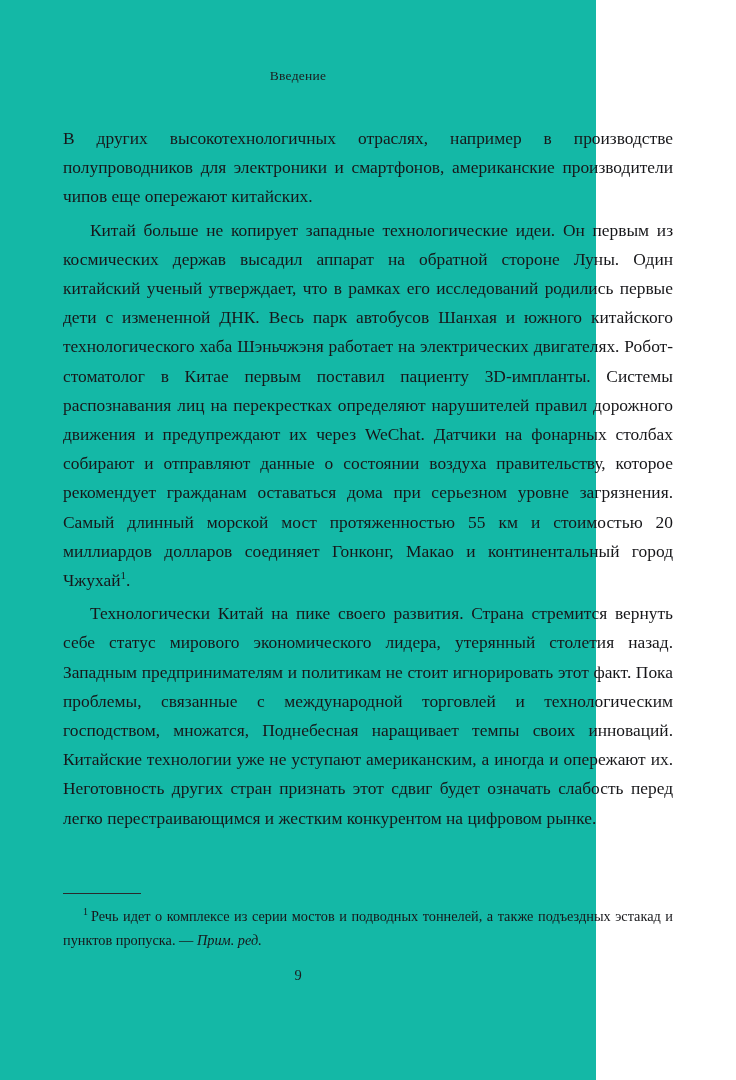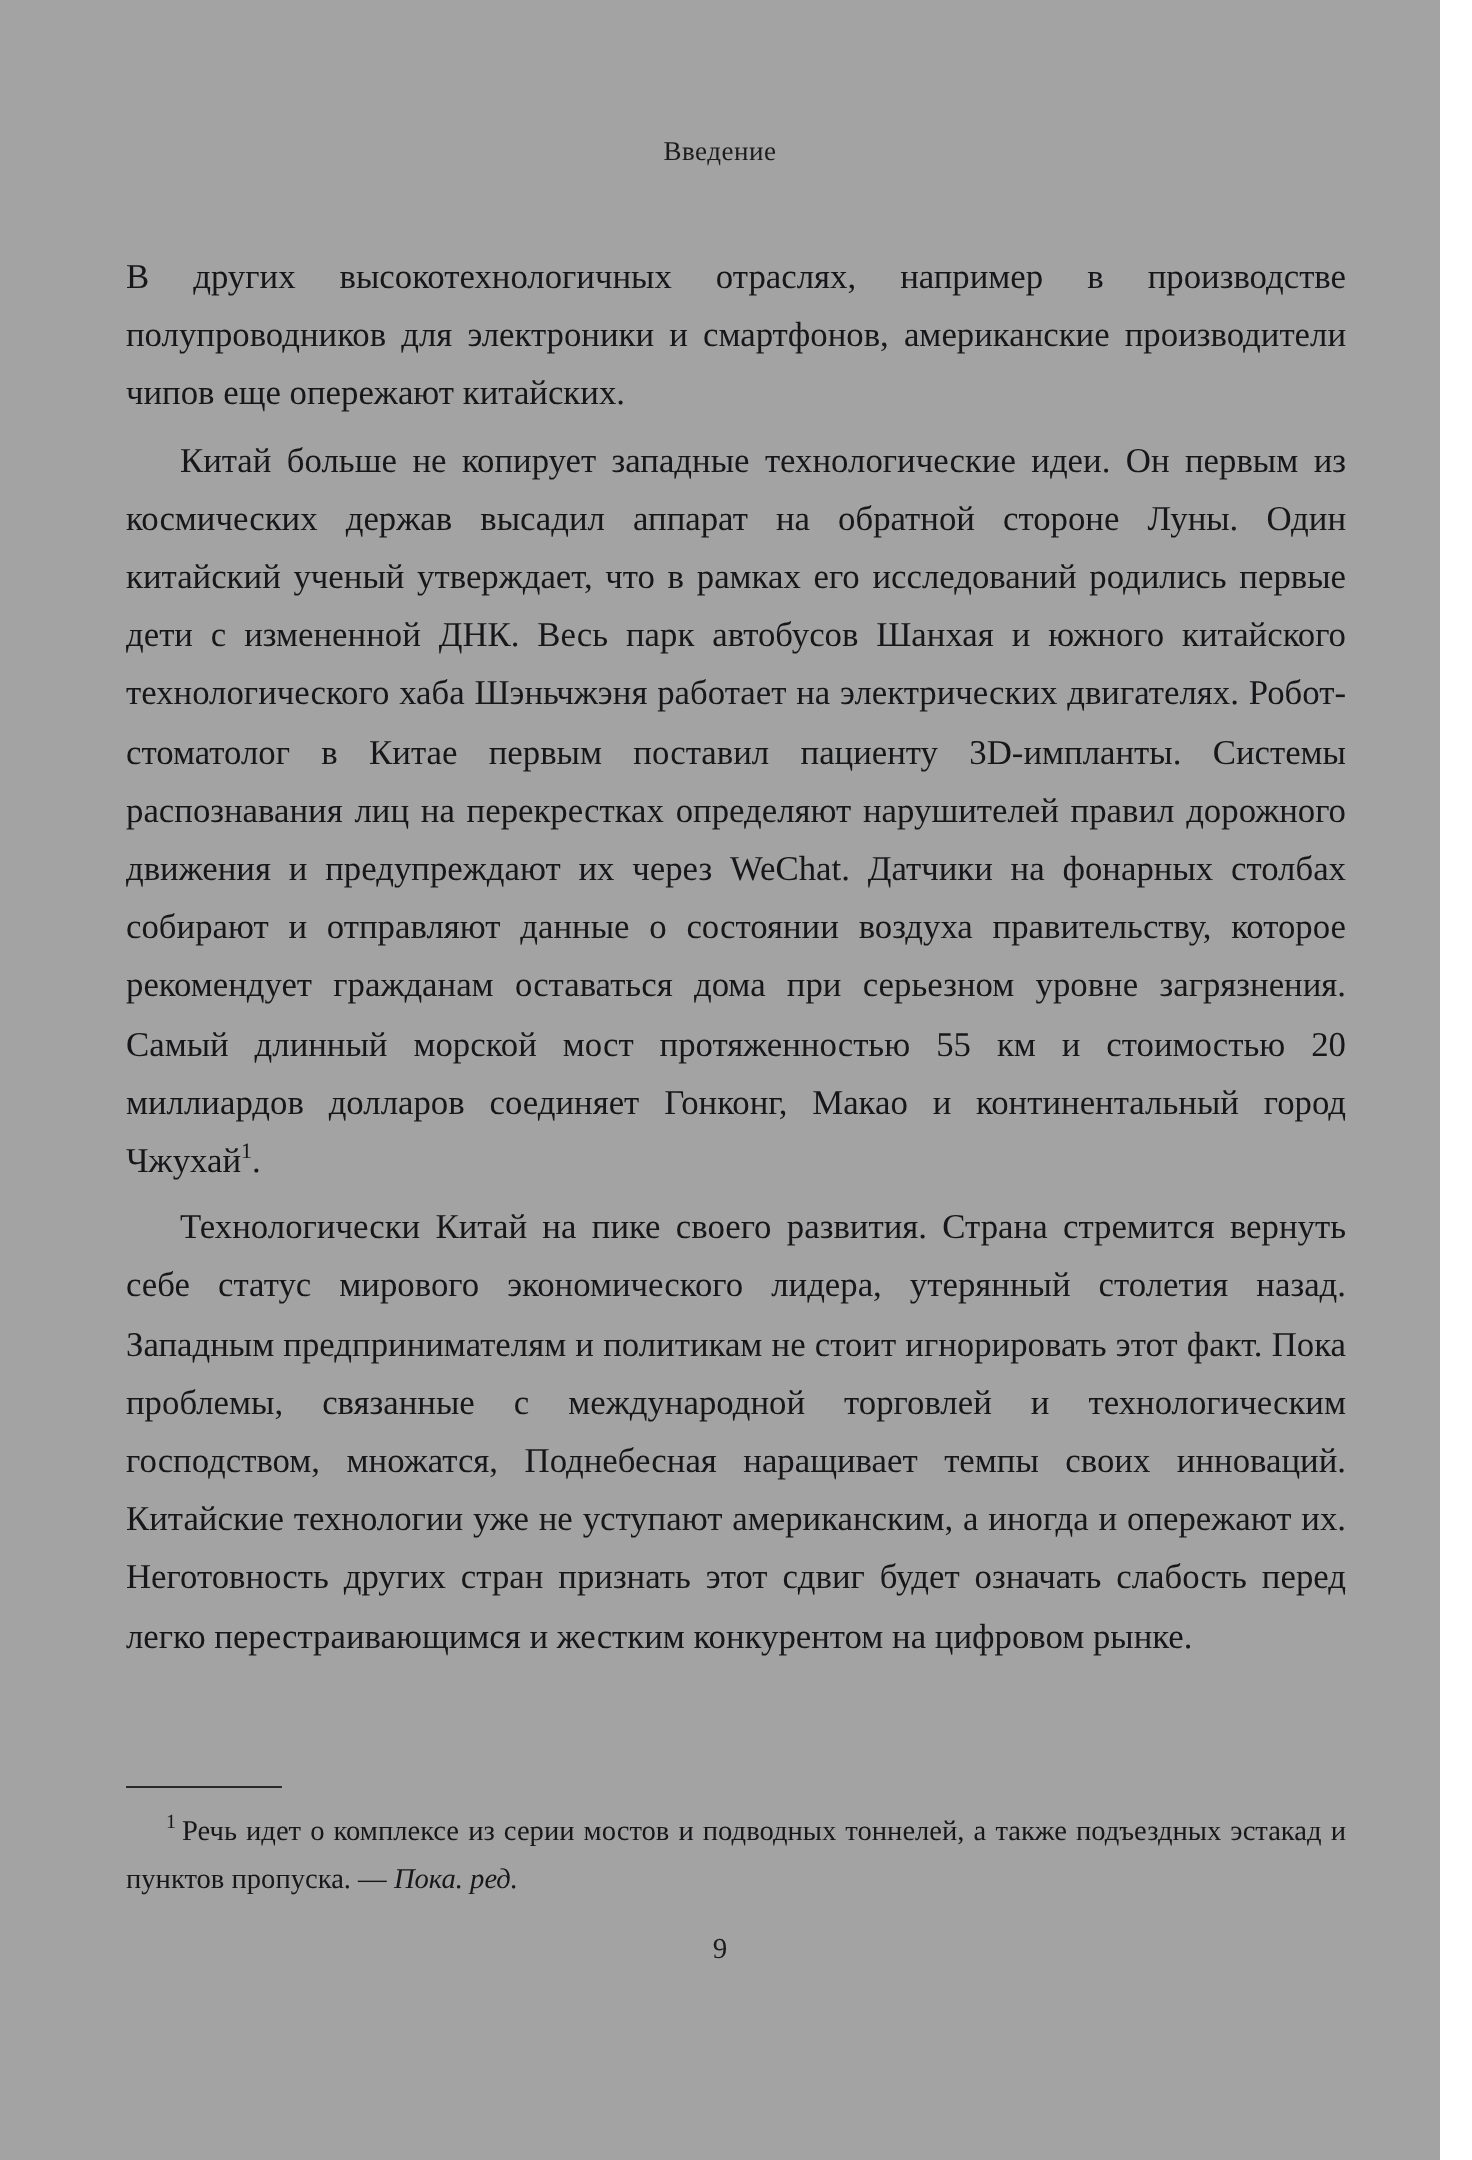--- a/index.html
+++ b/index.html
@@ -9,25 +9,25 @@
   body {
     width: 736px;
     height: 1080px;
     background: #ffffff;
     font-family: "Liberation Serif", "DejaVu Serif", serif;
     color: #18181a;
     overflow: hidden;
   }
   .page {
     position: relative;
-    width: 720px;
+    width: 596px;
     height: 1080px;
     box-sizing: border-box;
     padding: 0;
-    background: #a3a3a3;
+    background: #14b8a6;
   }
   .running-head {
     position: absolute;
     top: 68px;
     left: 0;
     right: 0;
     text-align: center;
     font-size: 13.5px;
     letter-spacing: 0.02em;
     color: #1c1c1e;
@@ -110,18 +110,18 @@
 
     <p class="para indent"><span>Китай больше не копирует западные технологические идеи. Он первым из космических держав высадил аппарат на обратной стороне Луны. Один китайский ученый утверждает, что в рамках его исследований родились первые дети с измененной ДНК. Весь парк автобусов Шанхая и южного китайского технологического хаба Шэньчжэня работает на электрических двигателях. Робот-стоматолог в Китае первым поставил пациенту 3D-импланты. Системы распознавания лиц на перекрестках определяют нарушителей правил дорожного движения и предупреждают их через WeChat. Датчики на фонарных столбах собирают и отправляют данные о состоянии воздуха правительству, которое рекомендует гражданам оставаться дома при серьезном уровне загрязнения. Самый длинный морской мост протяженностью 55 км и стоимостью 20 миллиардов долларов соединяет Гонконг, Макао и континентальный город Чжухай</span><span class="sup">1</span><span>.</span></p>
 
     <p class="para indent"><span>Технологически Китай на пике своего развития. Страна стремится вернуть себе статус мирового экономического лидера, утерянный столетия назад. Западным предпринимателям и политикам не стоит игнорировать этот факт. Пока проблемы, связанные с международной торговлей и технологическим господством, множатся, Поднебесная наращивает темпы своих инноваций. Китайские технологии уже не уступают американским, а иногда и опережают их. Неготовность других стран признать этот сдвиг будет означать слабость перед легко перестраивающимся и жестким конкурентом на цифровом рынке.</span></p>
 
 
   </div>
 
   <div class="footnote-area">
     <div class="fn-rule"></div>
-    <p class="fn-text"><span class="fn-marker">1</span><span>Речь идет о комплексе из серии мостов и подводных тоннелей, а также подъездных эстакад и пунктов пропуска. — </span><span class="it">Пока. ред.</span><span></span></p>
+    <p class="fn-text"><span class="fn-marker">1</span><span>Речь идет о комплексе из серии мостов и подводных тоннелей, а также подъездных эстакад и пунктов пропуска. — </span><span class="it">Прим. ред.</span><span></span></p>
   </div>
 
   <div class="folio">9</div>
 
 </div>
 
 </body></html>

